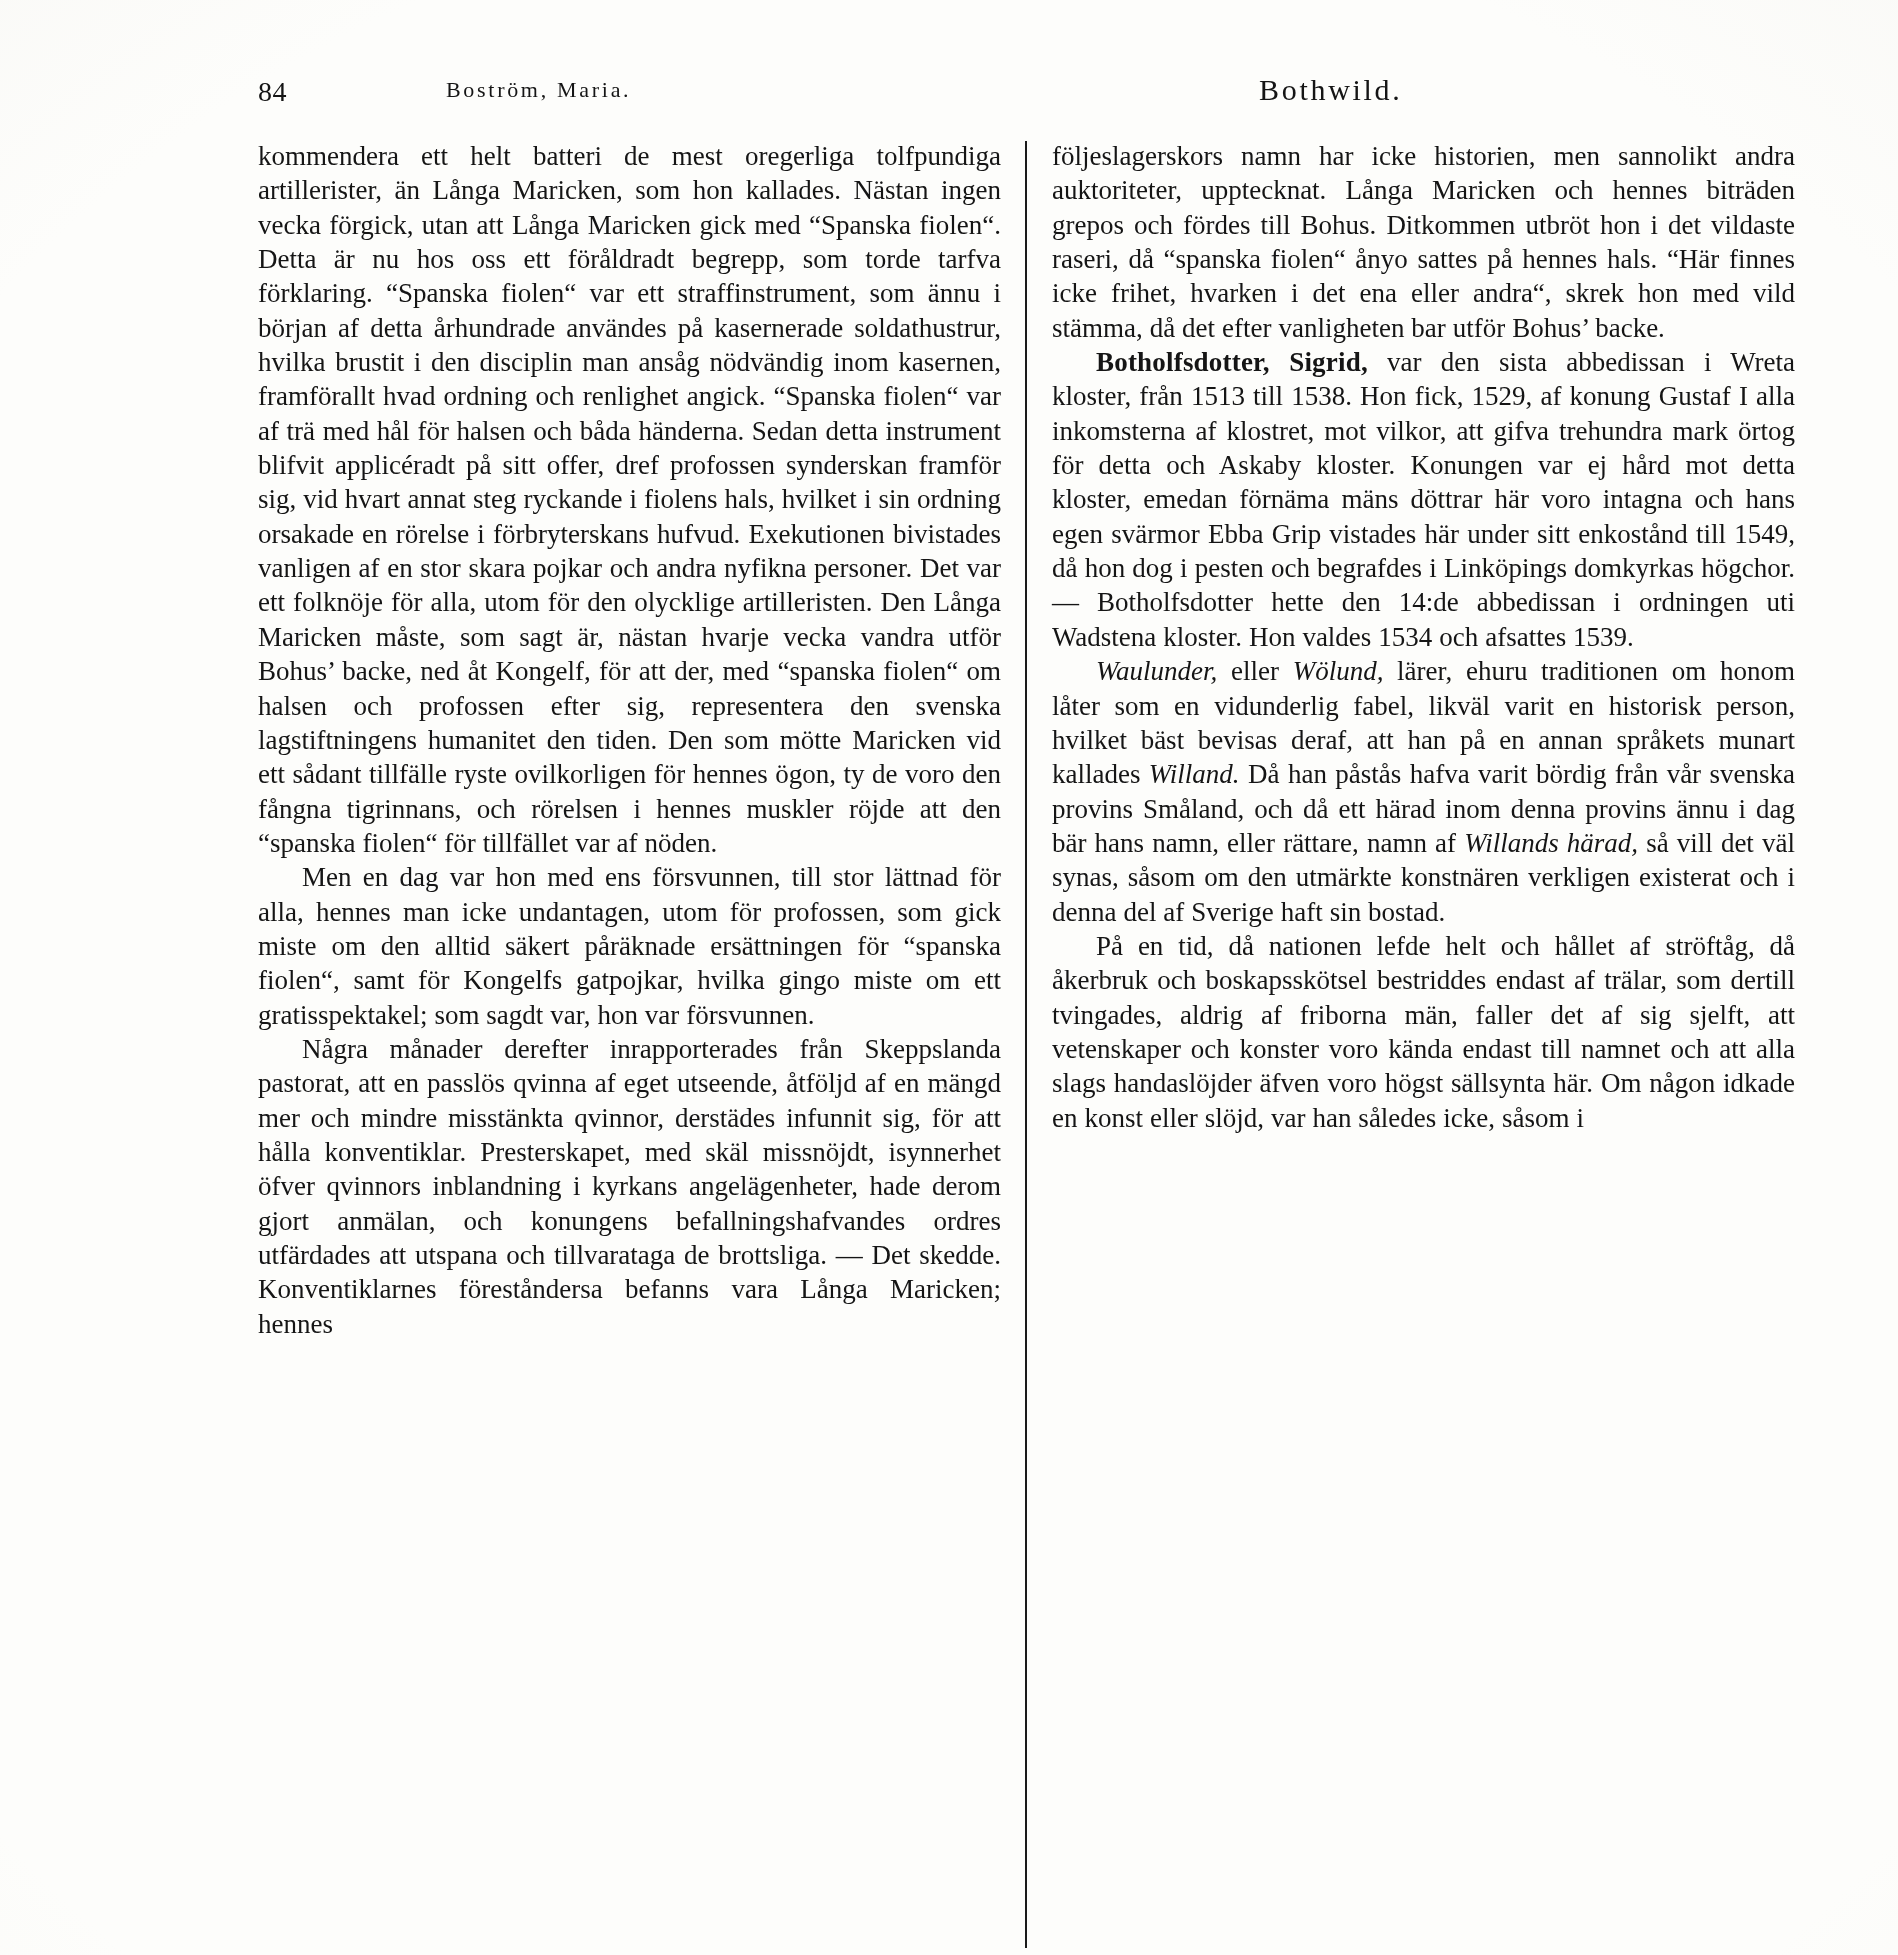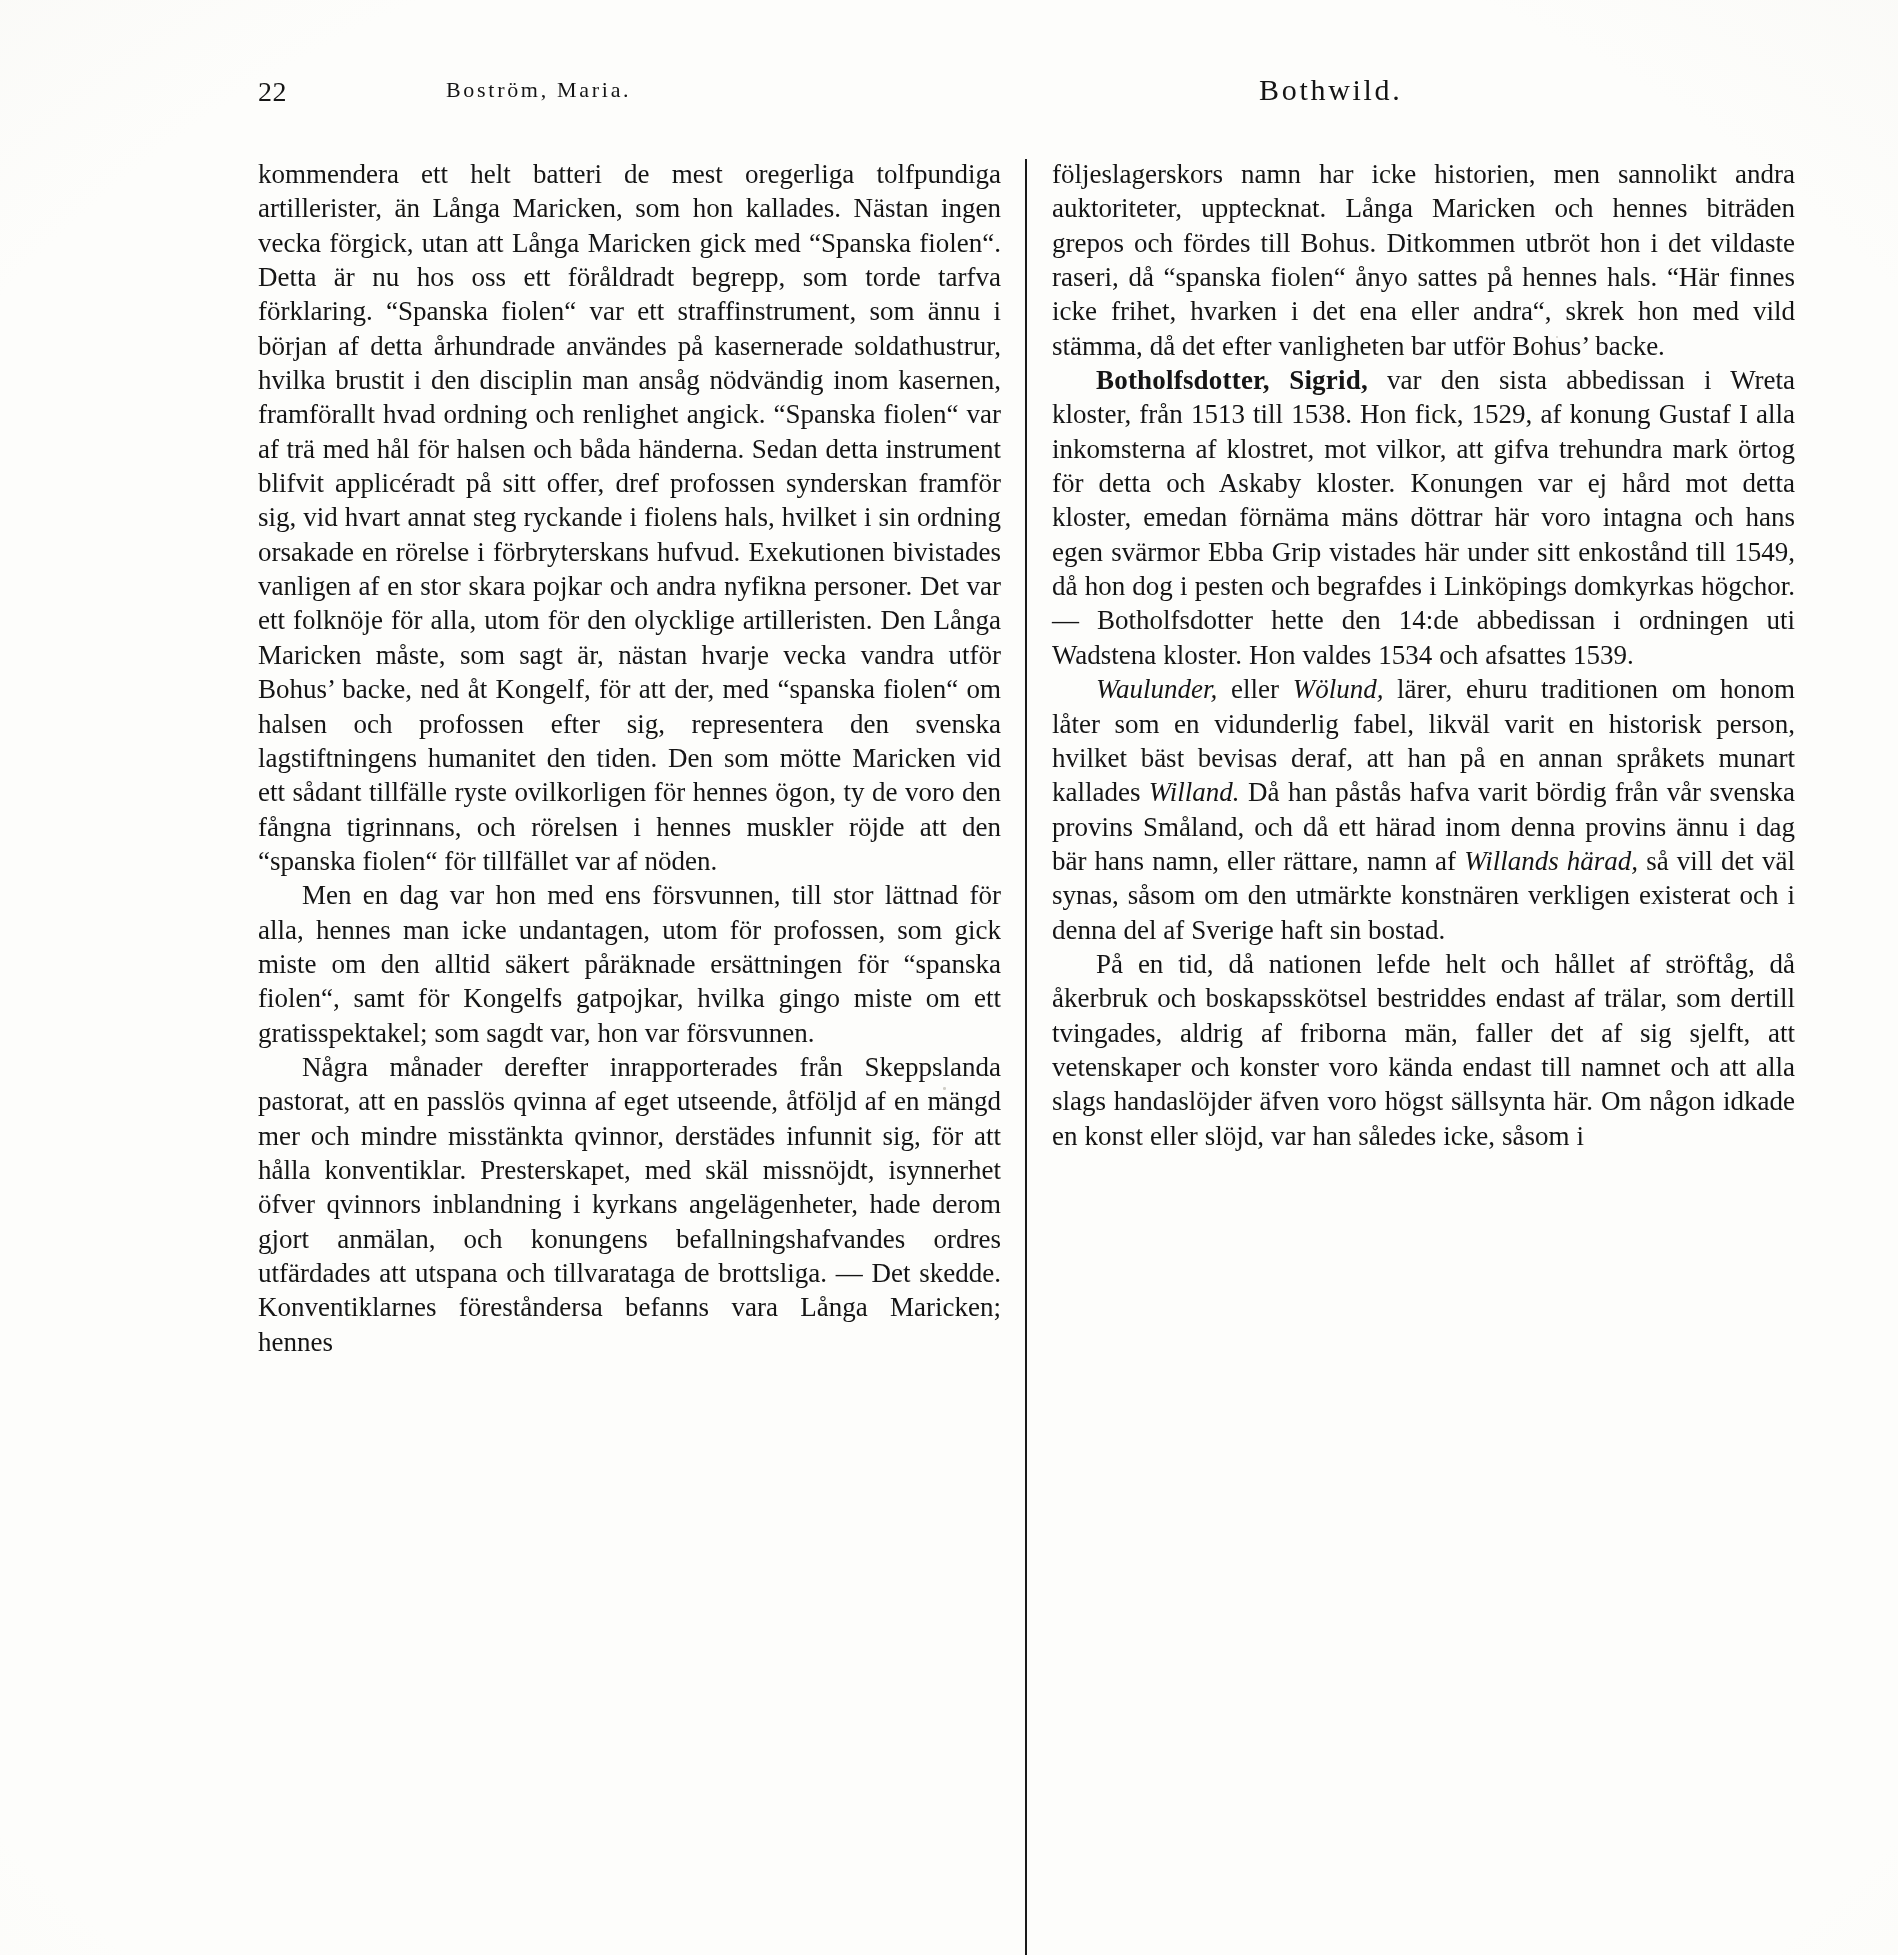--- a/index.html
+++ b/index.html
@@ -63,21 +63,21 @@
     position: absolute;
     left: 1001px;
     top: 7px;
     font-size: 30px;
     letter-spacing: 2.7px;
   }
 
   
   .columns {
     position: relative;
-    margin-top: 32px;
+    margin-top: 14px;
     display: flex;
     justify-content: space-between;
   }
   .col {
     width: 743px;
   }
   .rule {
     position: absolute;
     left: 767px;
     top: 2.3px;
@@ -116,21 +116,21 @@
 </head>
 <body>
 
 <div class="page">
 
   <div class="paper-tone"></div>
 
   <div class="typeblock">
 
     <div class="runhead">
-      <span class="folio">22</span>
+      <span class="folio">84</span>
       <span class="head-left">Boström, Maria.</span>
       <span class="head-right">Bothwild.</span>
     </div>
 
     <div class="columns">
 
       <div class="rule"></div>
 
       <div class="col">
 

